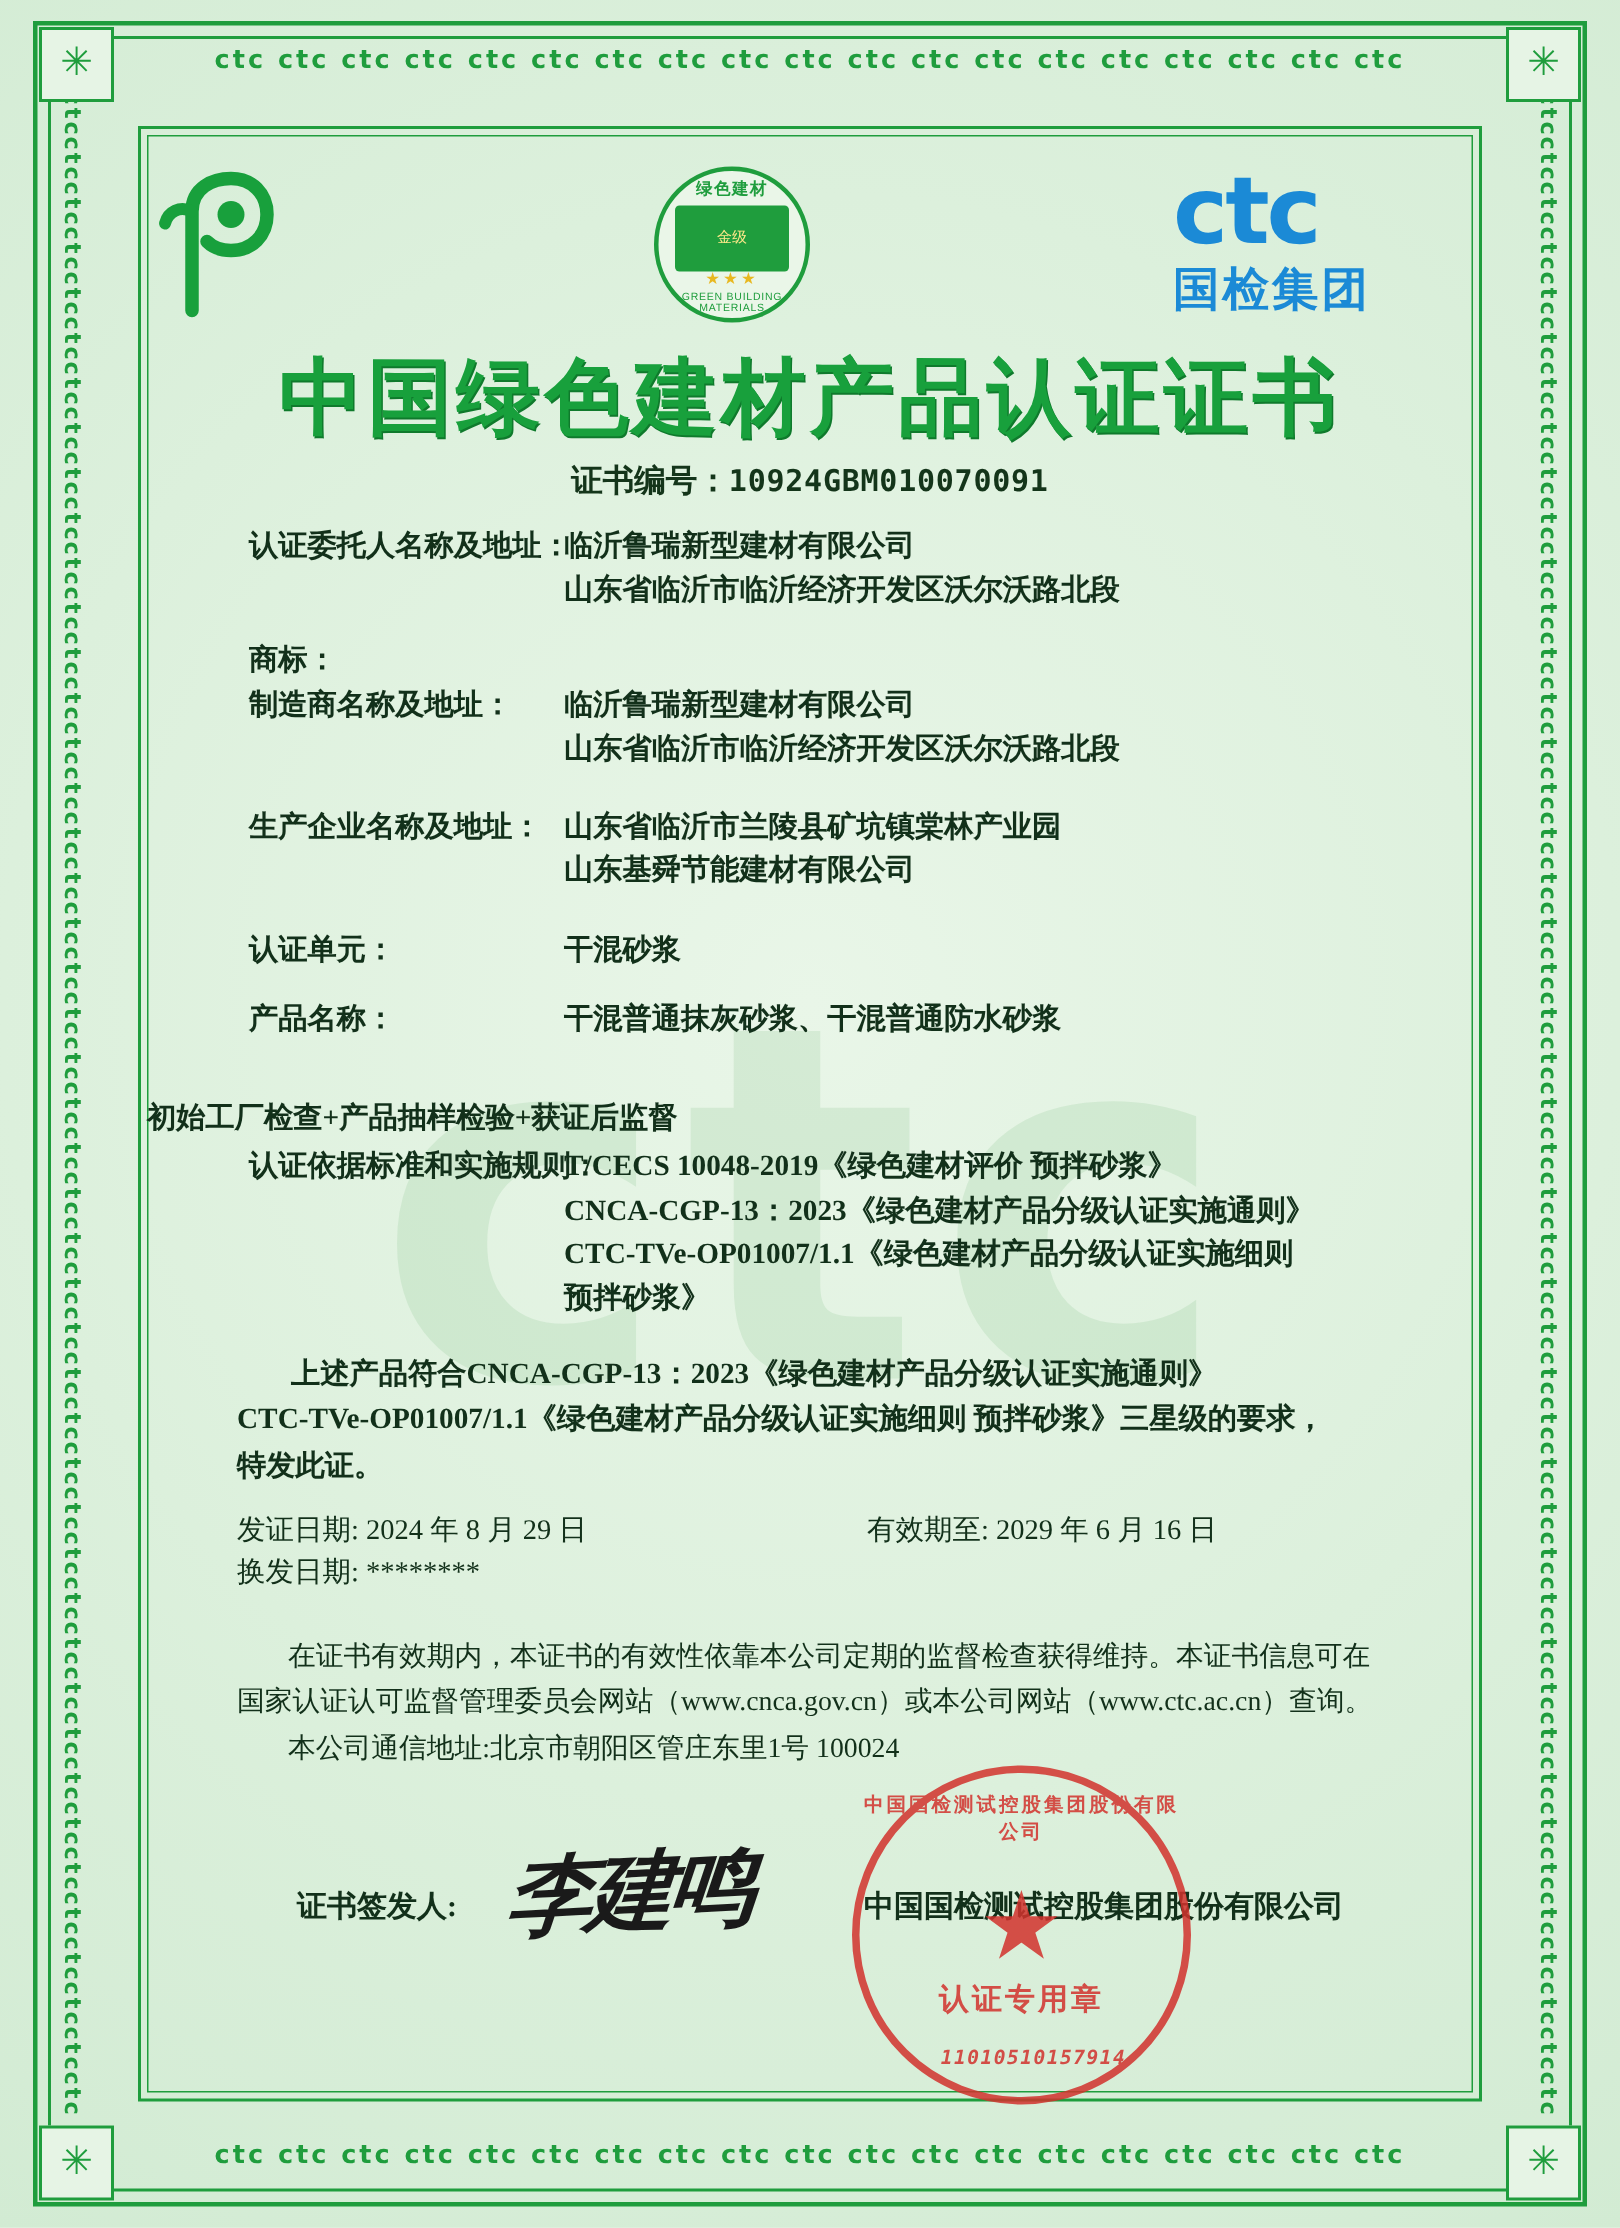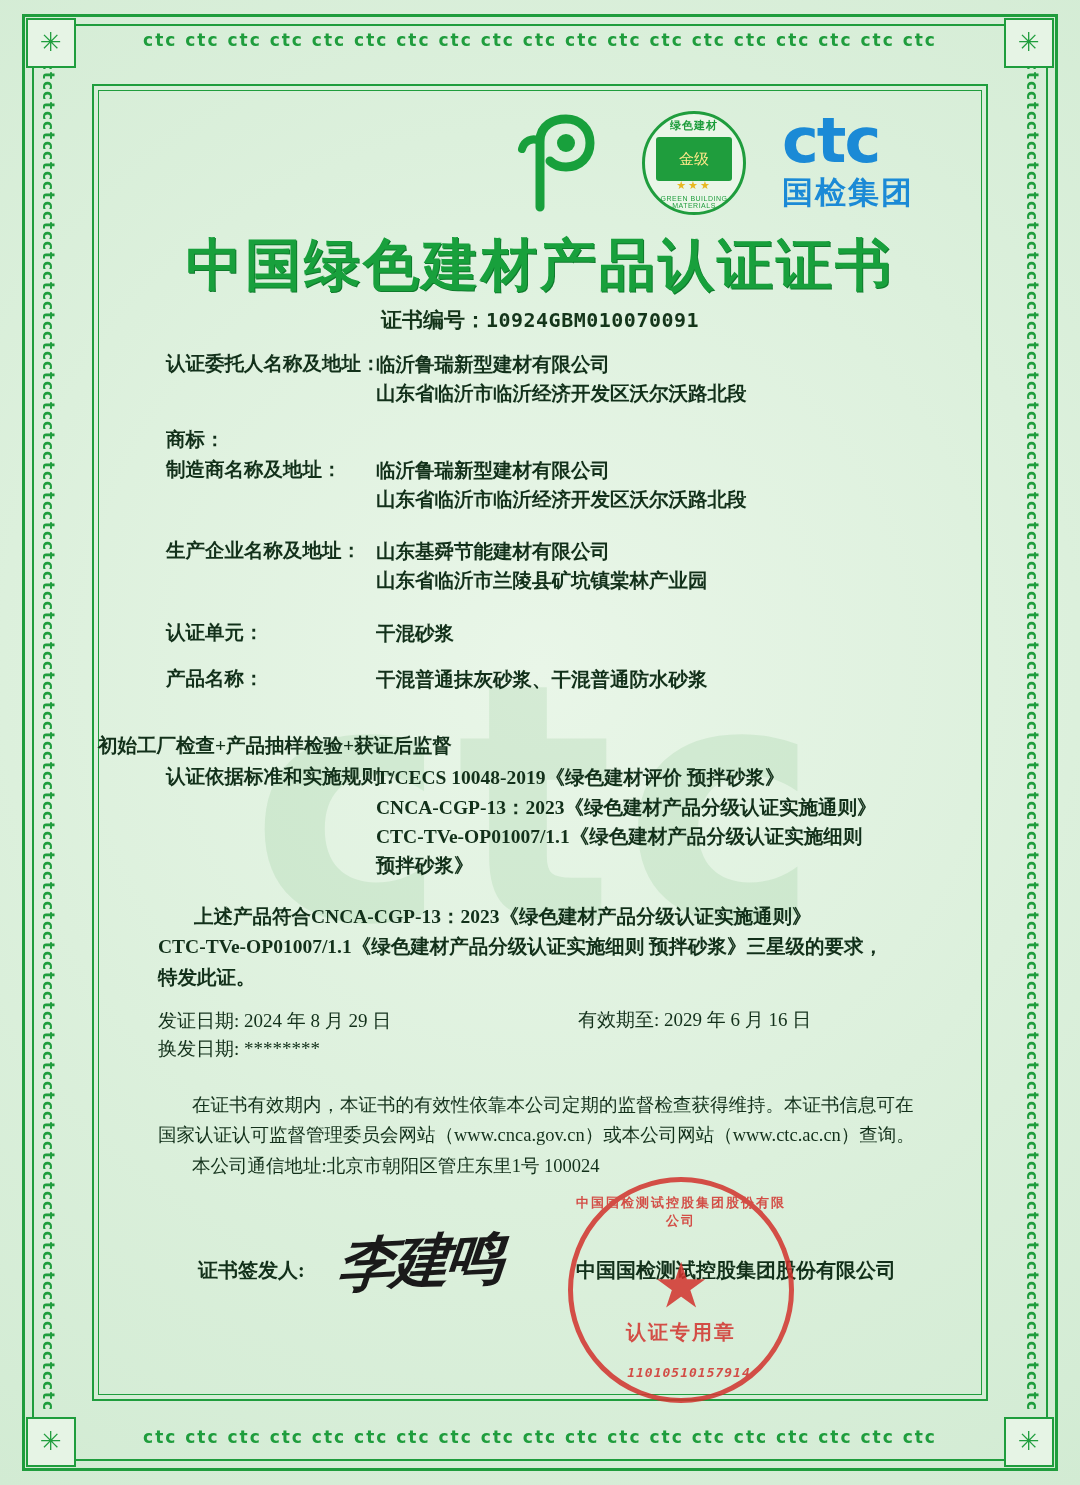--- a/index.html
+++ b/index.html
@@ -81,38 +81,38 @@
   }
   .c-tl{left:26px;top:18px;}
   .c-tr{right:26px;top:18px;}
   .c-bl{left:26px;bottom:18px;}
   .c-br{right:26px;bottom:18px;}
 
   
   .content{position:absolute;left:98px;top:90px;right:98px;bottom:90px;z-index:3;}
 
   .logos{
-    display:flex;align-items:center;justify-content:flex-end;
+    display:flex;align-items:center;justify-content:space-between;
     gap:36px;margin-top:14px;height:118px;
   }
   .logo-gp{width:96px;height:104px;}
   .logo-seal{width:104px;height:104px;position:relative;}
   .seal-ring{
     position:absolute;inset:0;border-radius:50%;
     border:3px solid #1f9d3d;background:#eaf6e8;
   }
   .seal-txt-top{
     position:absolute;top:7px;left:0;right:0;text-align:center;
     font-size:11px;color:#1f9d3d;font-family:"Liberation Sans",sans-serif;font-weight:bold;
     letter-spacing:1px;
   }
   .seal-center{
     position:absolute;top:26px;left:14px;right:14px;height:44px;
     background:#1f9d3d;border-radius:3px;
-    color:#ffe98a;font-size:15px;text-align:center;line-height:44px;
+    color:#ffe98a;font-size:10px;text-align:center;line-height:44px;
     font-family:"Liberation Sans",sans-serif;
   }
   .seal-stars{
     position:absolute;bottom:23px;left:0;right:0;text-align:center;
     color:#e8b820;font-size:11px;letter-spacing:2px;
   }
   .seal-txt-bot{
     position:absolute;bottom:6px;left:0;right:0;text-align:center;
     font-size:7px;color:#1f9d3d;font-family:"Liberation Sans",sans-serif;
     letter-spacing:0.5px;
@@ -416,22 +416,22 @@
           <span class="ln">临沂鲁瑞新型建材有限公司</span>
           <span class="ln">山东省临沂市临沂经济开发区沃尔沃路北段</span>
         </div>
       </div>
 
       <div class="gap-m"></div>
 
       <div class="row">
         <div class="k">生产企业名称及地址：</div>
         <div class="v">
+          <span class="ln">山东省临沂市兰陵县矿坑镇棠林产业园</span>
           <span class="ln">山东基舜节能建材有限公司</span>
-          <span class="ln">山东省临沂市兰陵县矿坑镇棠林产业园</span>
         </div>
       </div>
 
       <div class="gap-m"></div>
 
       <div class="row">
         <div class="k">认证单元：</div>
         <div class="v">
           <span class="ln">干混砂浆</span>
         </div>

